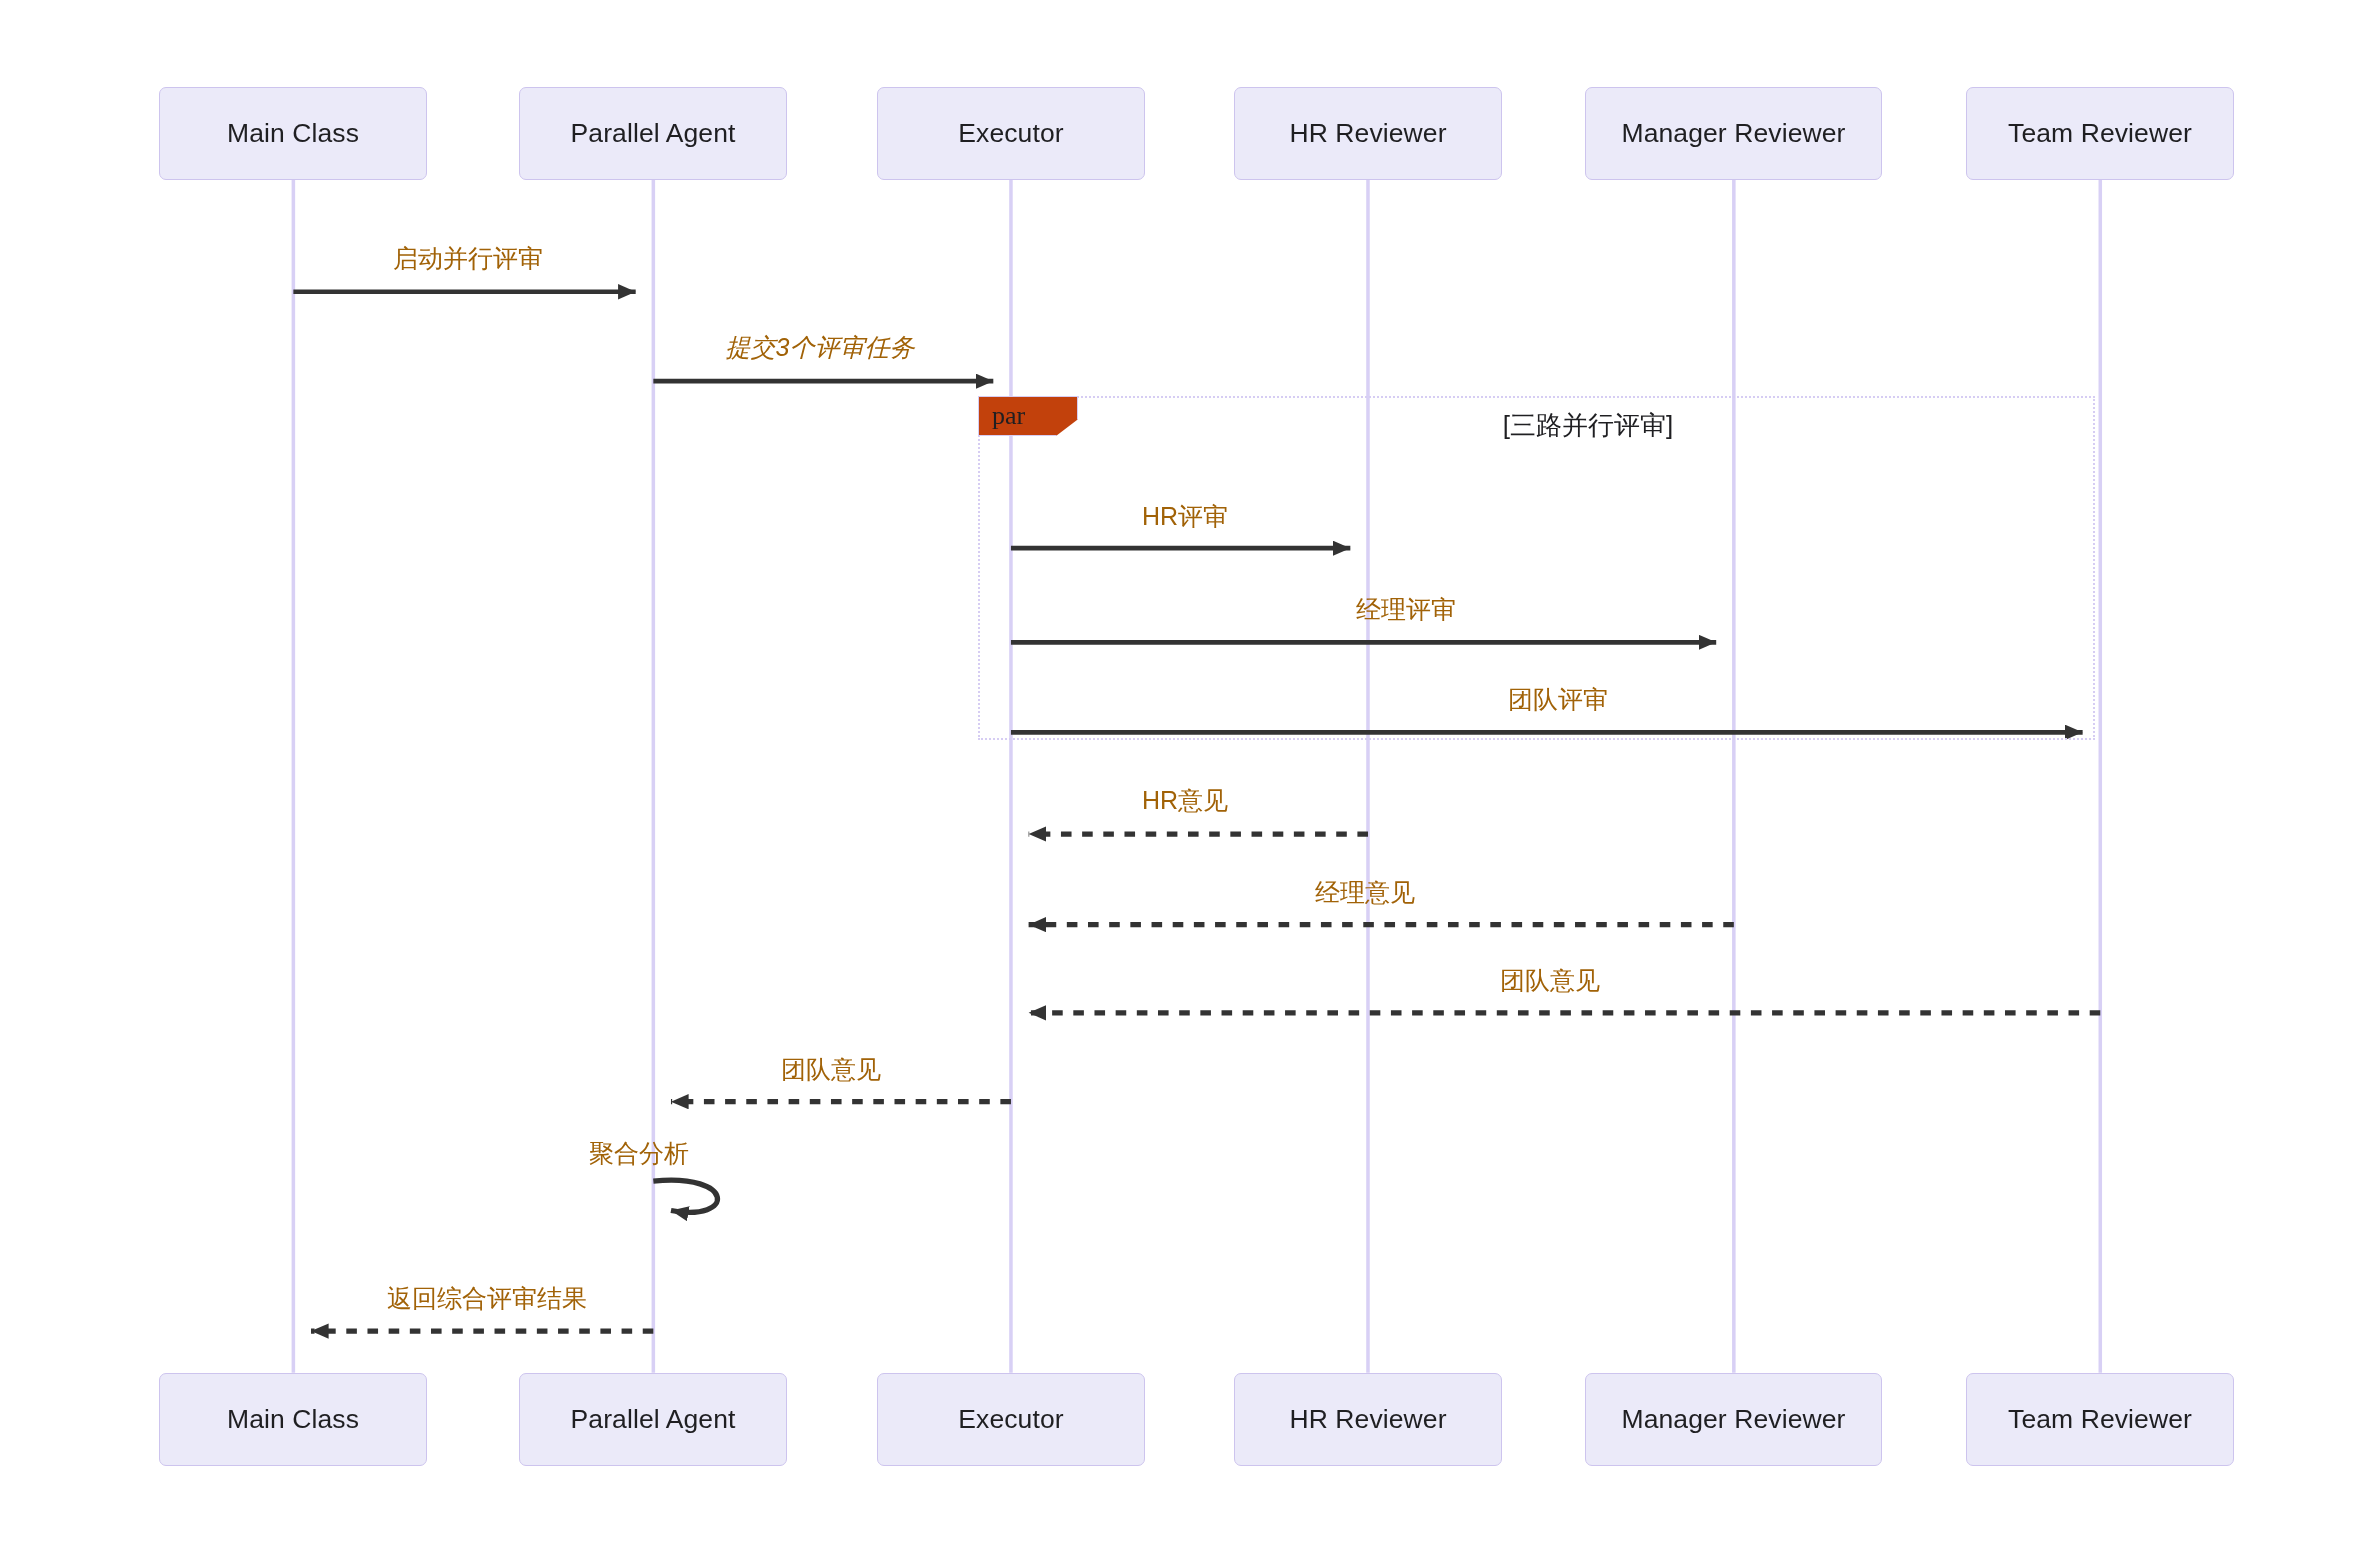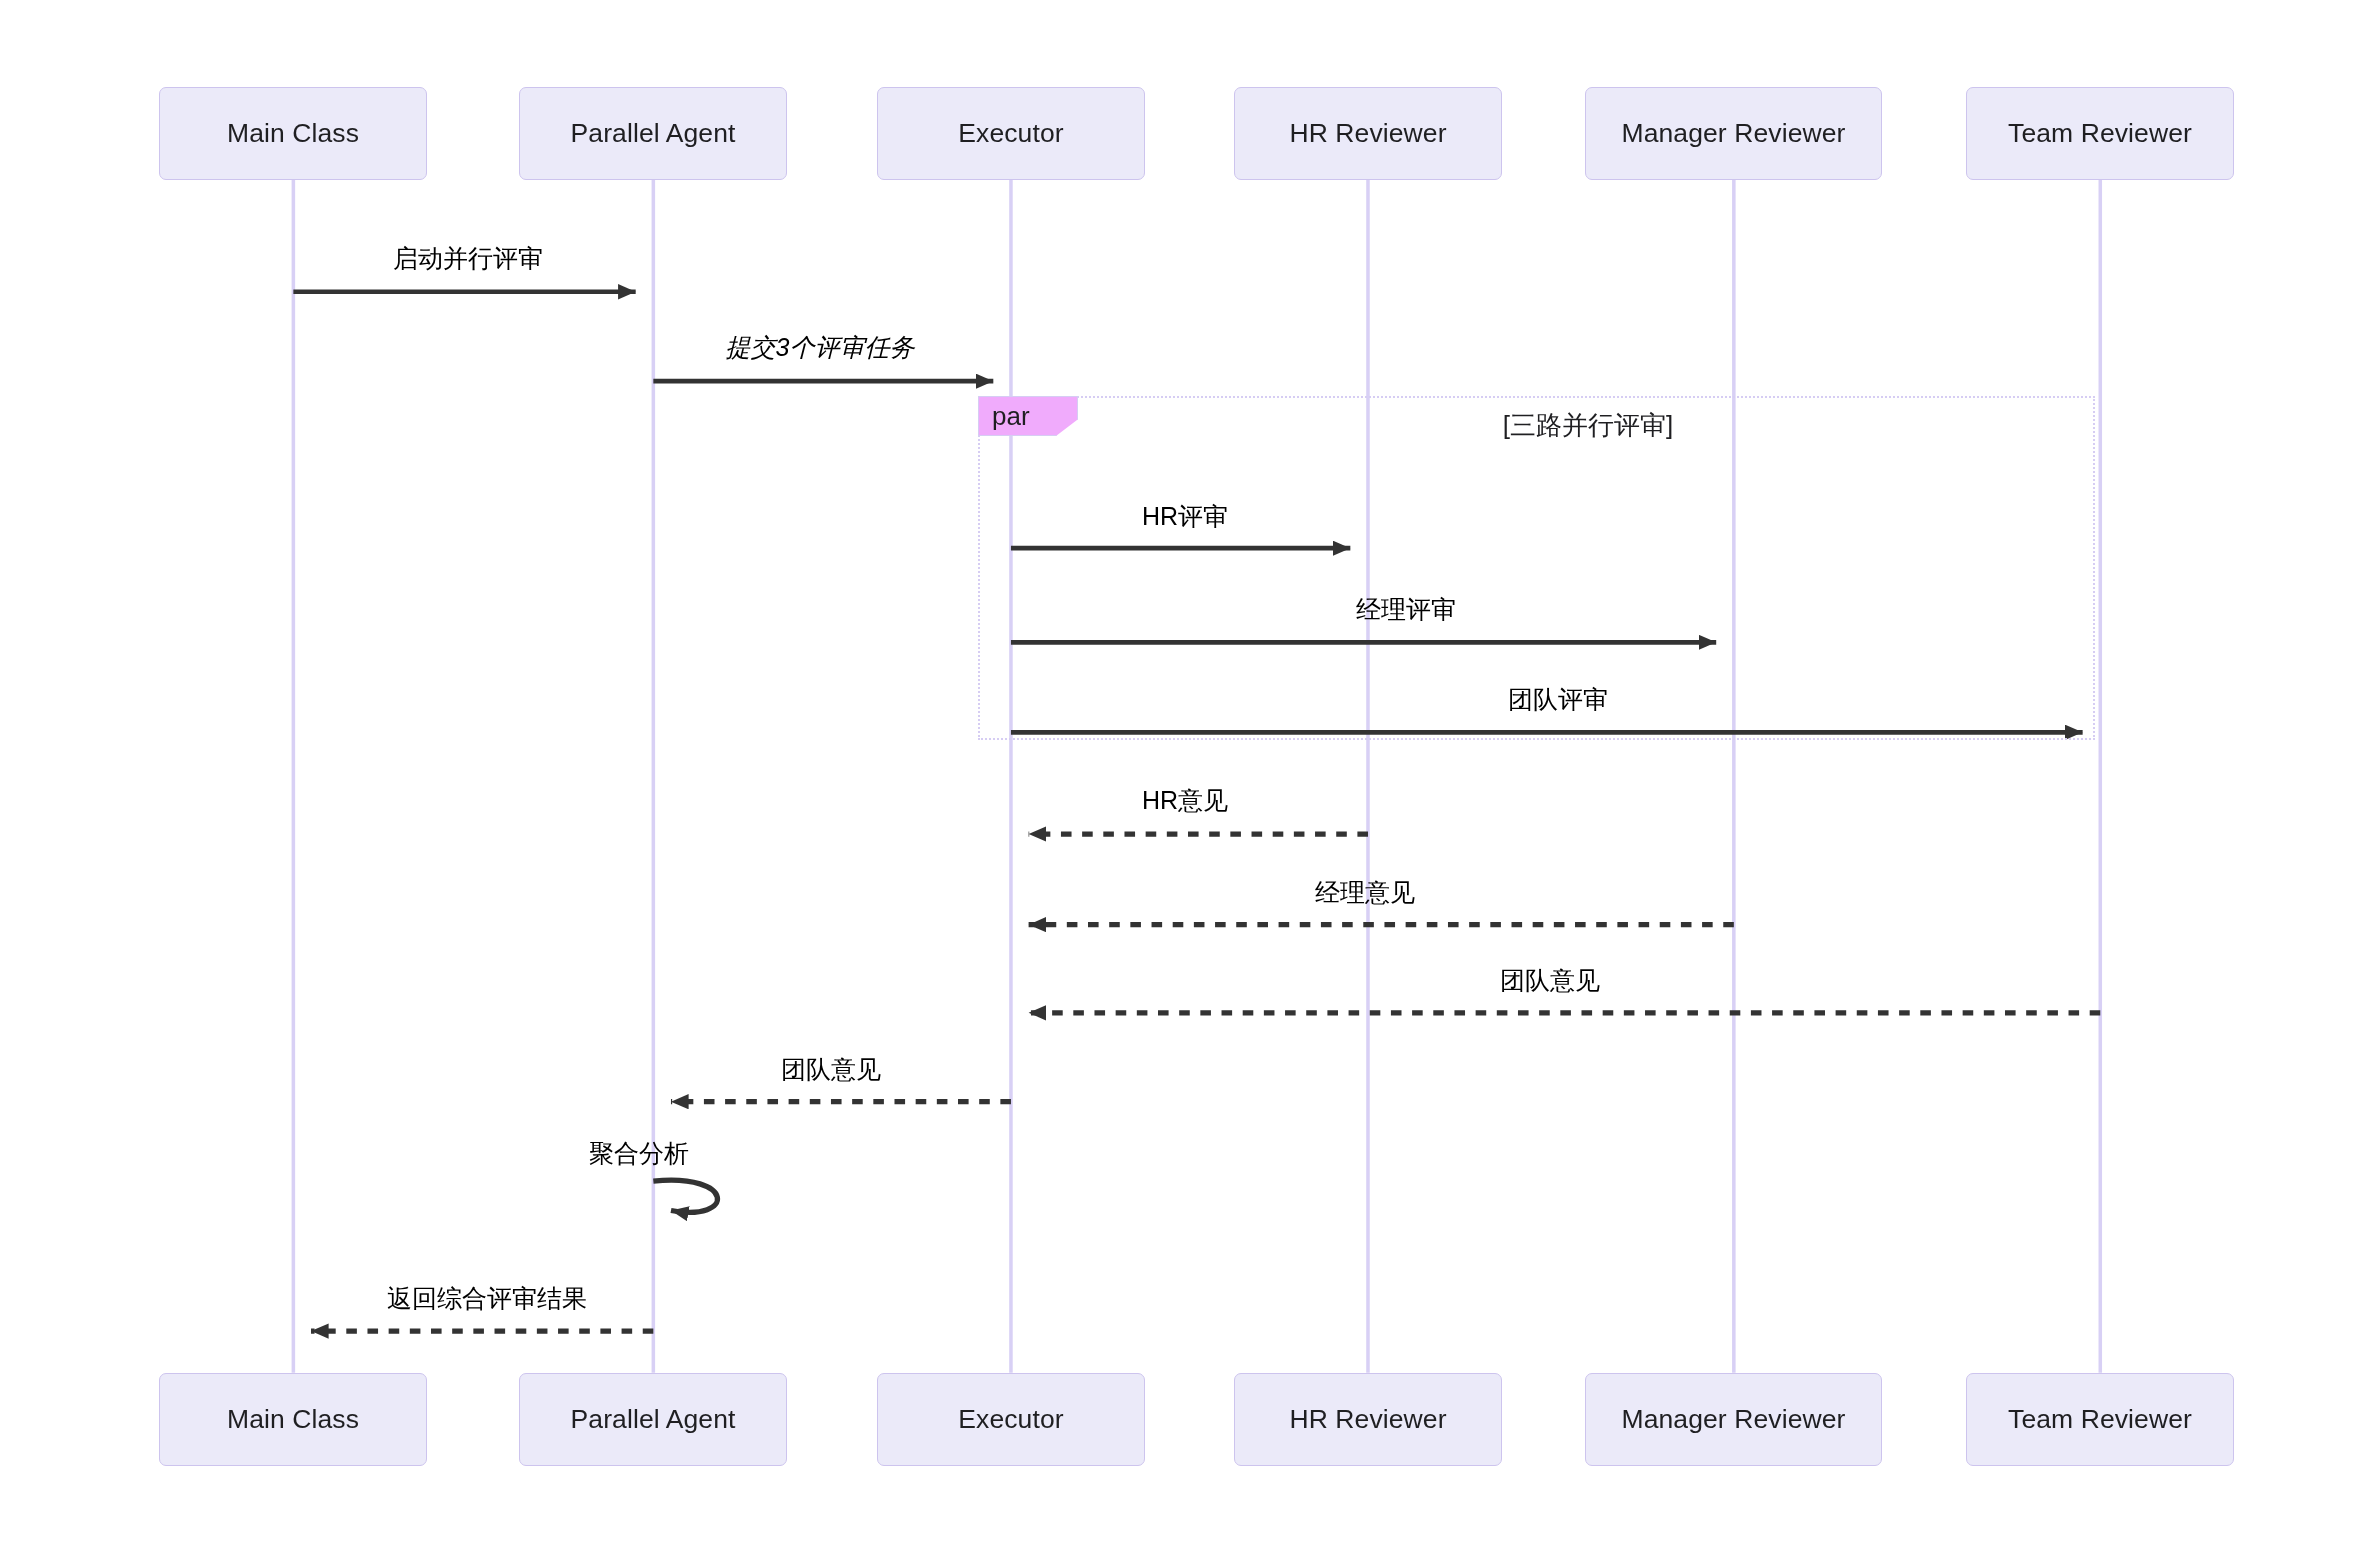--- a/index.html
+++ b/index.html
@@ -41,42 +41,43 @@
     color: #1f1f22;
     font-weight: 400;
     letter-spacing: 0.1px;
     white-space: nowrap;
     text-align: center;
   }
   
   .msg-label {
     position: absolute;
     font-size: 25px;
-    color: #000000;
+    color: #a16207;
     white-space: nowrap;
     transform: translateX(-50%);
     line-height: 1;
   }
   
   .frag-rect {
     position: absolute;
     box-sizing: border-box;
     border: 2.9px dotted #d6cdf3;
     background: transparent;
     pointer-events: none;
   }
   .frag-tab {
     position: absolute;
-    background: #f0abfc;
+    background: #c2410c;
     border: 1.8px solid #d6cdf3;
     box-sizing: border-box;
     display: flex;
     align-items: center;
     padding-left: 13px;
     clip-path: polygon(0 0, 100% 0, 100% 58%, 78% 100%, 0 100%);
+    font-family: Liberation Serif, serif;
   }
   .frag-tab-text {
     font-size: 26px;
     color: #1f1f22;
     line-height: 1;
   }
   .frag-cond {
     position: absolute;
     font-size: 26px;
     color: #1f1f22;

